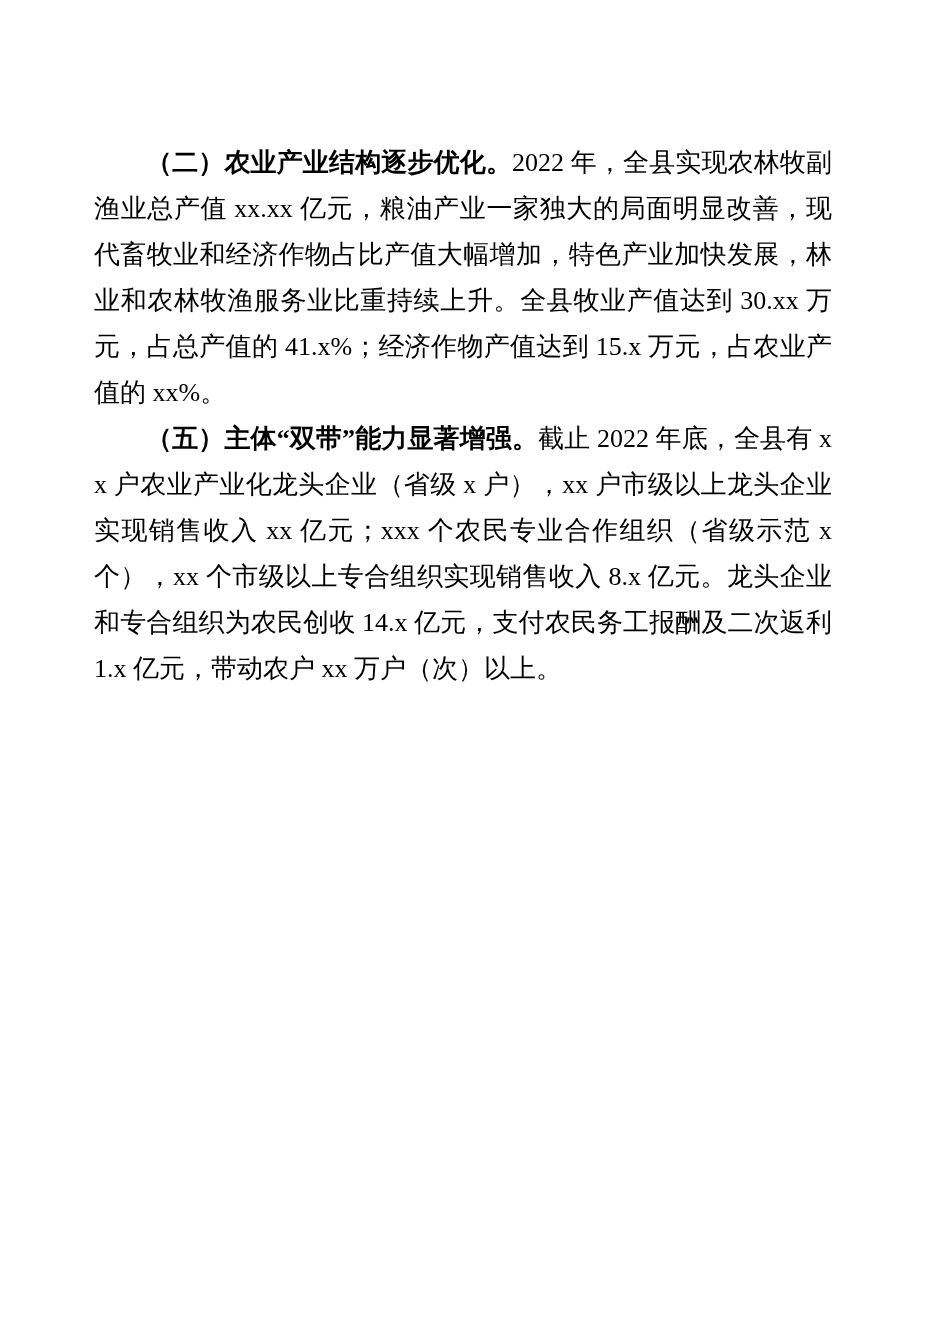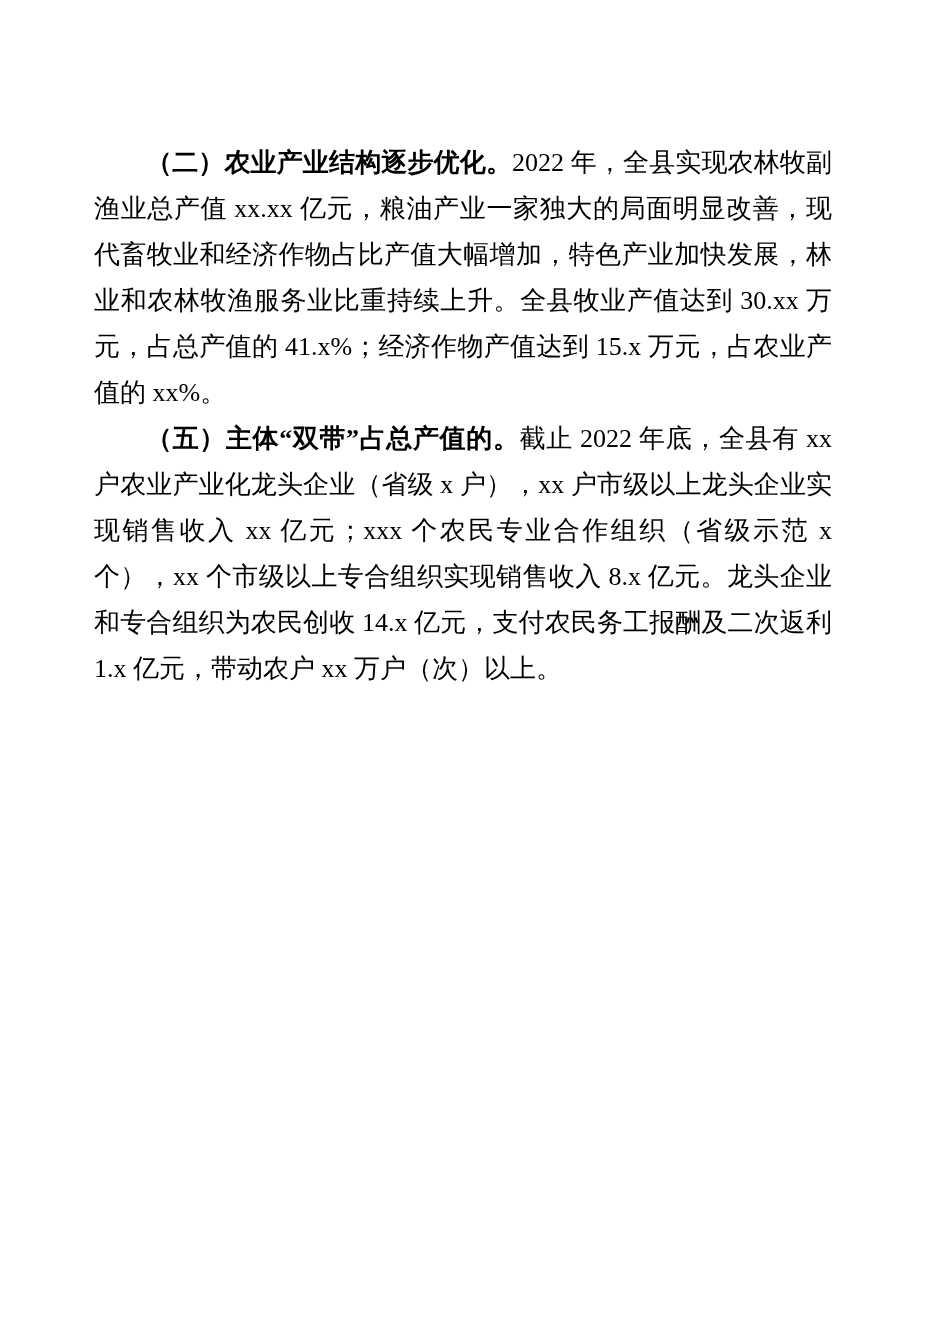--- a/index.html
+++ b/index.html
@@ -34,14 +34,14 @@
   }
 </style>
 </head>
 <body>
 
 <div class="page">
   <p class="para"><span class="lead">（二）农业产业结构逐步优化。</span><span class="body-text">2022 年，全县实现农林牧副渔业总产值 xx.xx 亿元，粮油产业一家独大的局面明显改善，现代畜牧业和经济作物占比产值大幅增加，特色产业加快发展，林业和农林牧渔服务业比重持续上升。全县牧业产值达到 30.xx 万元，占总产值的 41.x%；经济作物产值达到 15.x 万元，占农业产值的 xx%。</span></p>
 
 
 
-  <p class="para"><span class="lead">（五）主体“双带”占总产值的。</span><span class="body-text">截止 2022 年底，全县有 xx 户农业产业化龙头企业（省级 x 户），xx 户市级以上龙头企业实现销售收入 xx 亿元；xxx 个农民专业合作组织（省级示范 x 个），xx 个市级以上专合组织实现销售收入 8.x 亿元。龙头企业和专合组织为农民创收 14.x 亿元，支付农民务工报酬及二次返利 1.x 亿元，带动农户 xx 万户（次）以上。</span></p>
+  <p class="para"><span class="lead">（五）主体“双带”能力显著增强。</span><span class="body-text">截止 2022 年底，全县有 xx 户农业产业化龙头企业（省级 x 户），xx 户市级以上龙头企业实现销售收入 xx 亿元；xxx 个农民专业合作组织（省级示范 x 个），xx 个市级以上专合组织实现销售收入 8.x 亿元。龙头企业和专合组织为农民创收 14.x 亿元，支付农民务工报酬及二次返利 1.x 亿元，带动农户 xx 万户（次）以上。</span></p>
 </div>
 
 </body></html>

